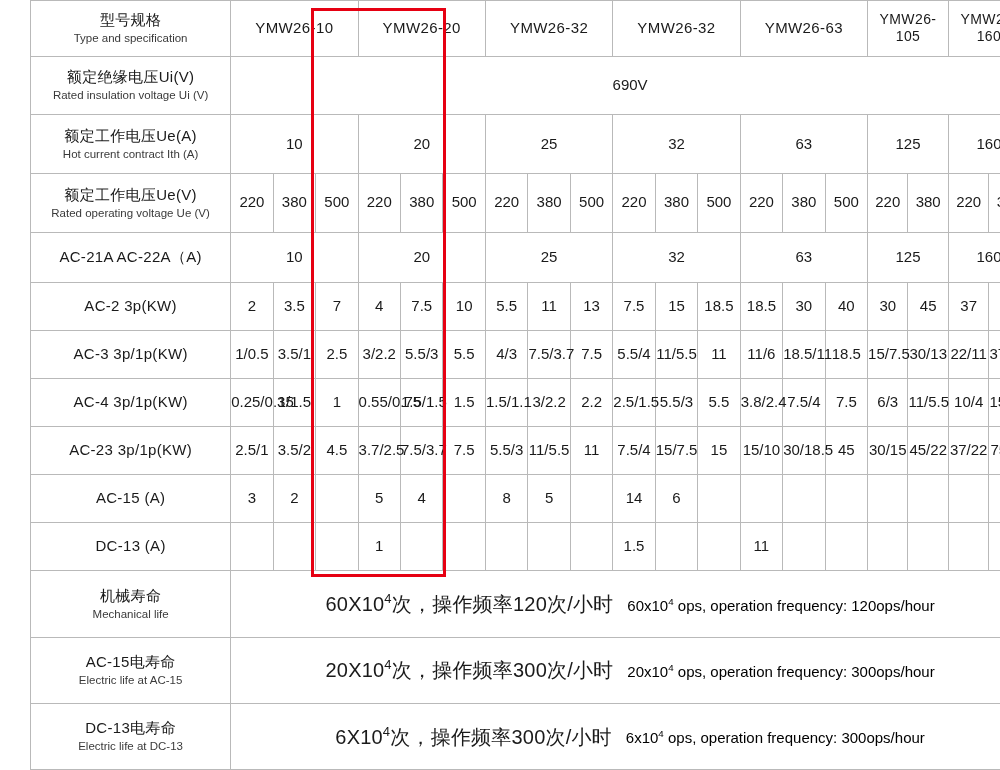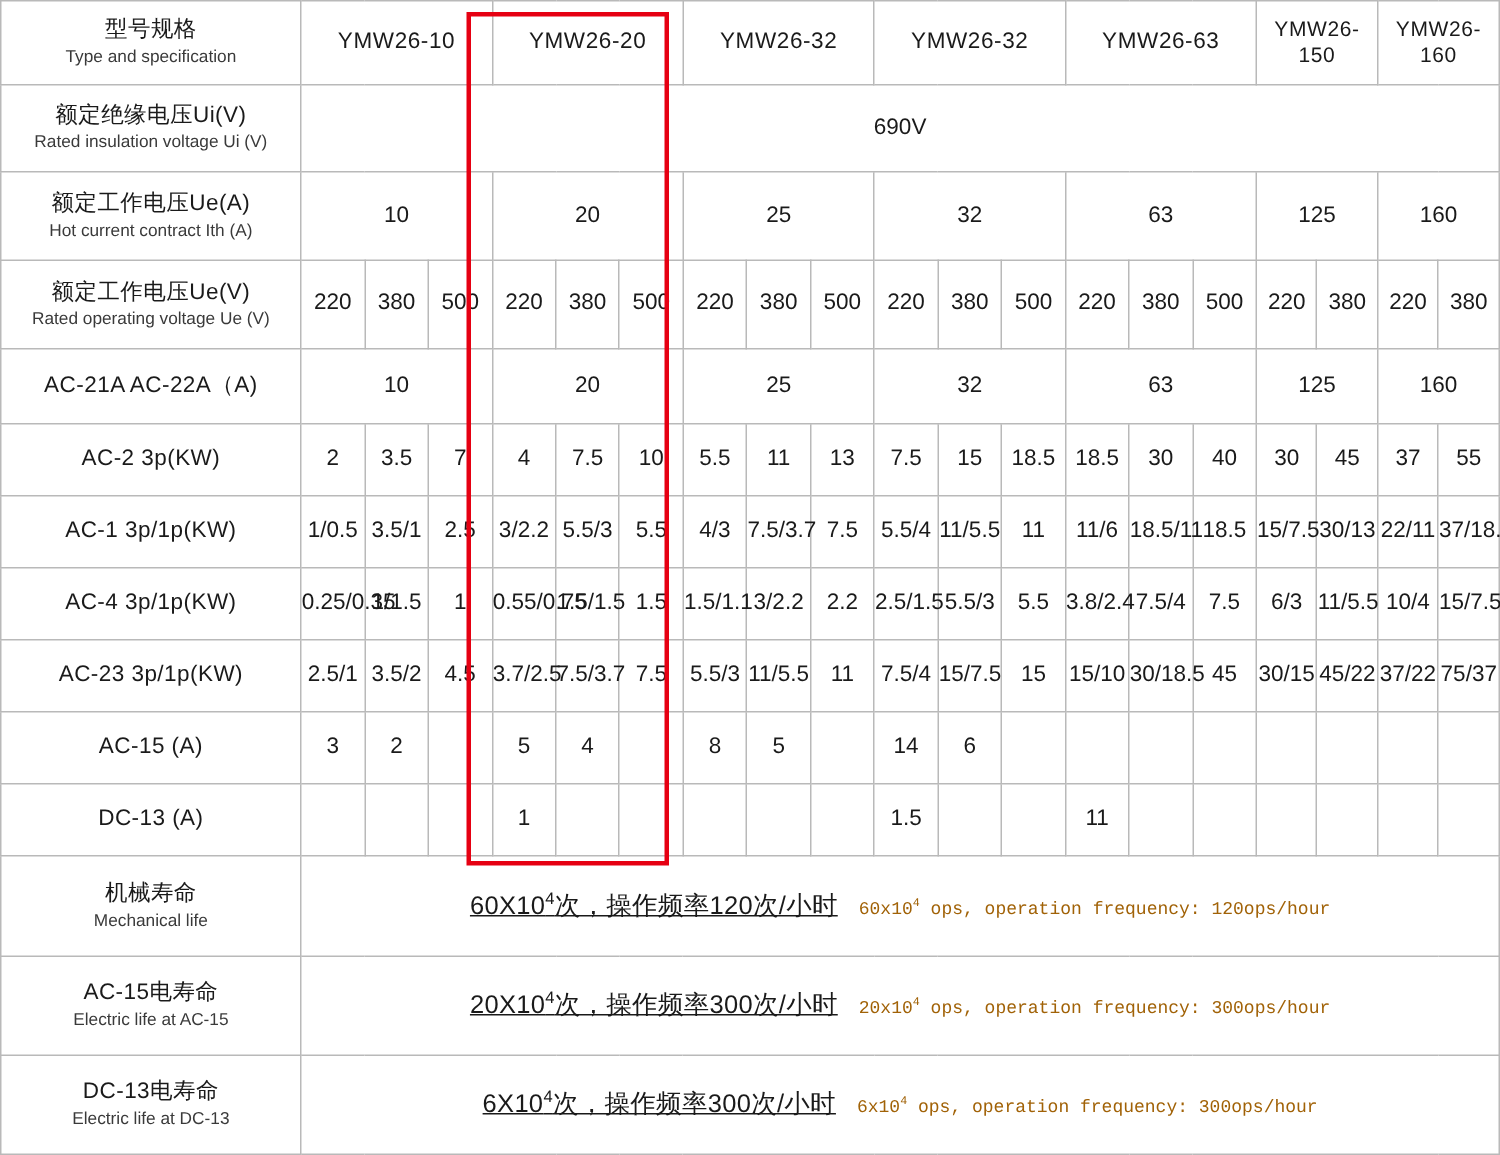--- a/index.html
+++ b/index.html
@@ -13,20 +13,21 @@
     font-family: "Liberation Sans", sans-serif;
     color: #1a1a1a;
     position: relative;
     overflow: hidden;
   }
   .sheet {
     position: relative;
     width: 1000px;
     height: 770px;
     box-sizing: border-box;
+    padding-left: 30px;
   }
   table.spec {
     border-collapse: collapse;
     table-layout: fixed;
     width: 1000px;
     height: 770px;
   }
   table.spec td {
     border: 1px solid #b9b9b9;
     text-align: center;
@@ -75,29 +76,27 @@
     font-size: 17px;
   }
   .lifecell {
     padding: 4px 8px;
   }
   .life-line {
     display: inline-block;
     white-space: nowrap;
   }
   .life-cn {
-    font-size: 17px;
+    font-size: 20px;
     letter-spacing: 0.2px;
-    text-decoration: underline;
   }
   .life-en {
-    font-size: 12px;
-    color: #a16207;
+    font-size: 15px;
+    color: #000000;
     margin-left: 14px;
-    font-family: Liberation Mono, monospace;
   }
   sup {
     font-size: 0.65em;
     vertical-align: super;
   }
   .highlight-box {
     position: absolute;
     border: 3px solid #e60012;
     pointer-events: none;
     box-sizing: border-box;
@@ -138,21 +137,21 @@
       <tr style="height:52px">
         <td class="hdr rowlabel">
           <span class="cn">型号规格</span>
           <span class="en">Type and specification</span>
         </td>
         <td class="hdr model" colspan="3">YMW26-10</td>
         <td class="hdr model" colspan="3">YMW26-20</td>
         <td class="hdr model" colspan="3">YMW26-32</td>
         <td class="hdr model" colspan="3">YMW26-32</td>
         <td class="hdr model" colspan="3">YMW26-63</td>
-        <td class="hdr model small" colspan="2">YMW26-150</td>
+        <td class="hdr model small" colspan="2">YMW26-105</td>
         <td class="hdr model small" colspan="2">YMW26-160</td>
       </tr>
 
       <tr style="height:55px">
         <td class="rowlabel">
           <span class="cn">额定绝缘电压Ui(V)</span>
           <span class="en">Rated insulation voltage Ui (V)</span>
         </td>
         <td class="big" colspan="19">690V</td>
       </tr>
@@ -230,21 +229,21 @@
         <td class="big">30</td>
         <td class="big">40</td>
         <td class="big">30</td>
         <td class="big">45</td>
         <td class="big">37</td>
         <td class="big">55</td>
       </tr>
 
       <tr style="height:45px">
         <td class="rowlabel">
-          <span class="cn">AC-1 3p/1p(KW)</span>
+          <span class="cn">AC-3 3p/1p(KW)</span>
         </td>
         <td class="v-xsmall">1/0.5</td>
         <td class="v-xsmall">3.5/1</td>
         <td class="v-small">2.5</td>
         <td class="v-small">3/2.2</td>
         <td class="v-small">5.5/3</td>
         <td class="big">5.5</td>
         <td class="v-small">4/3</td>
         <td class="v-xsmall">7.5/3.7</td>
         <td class="big">7.5</td>

